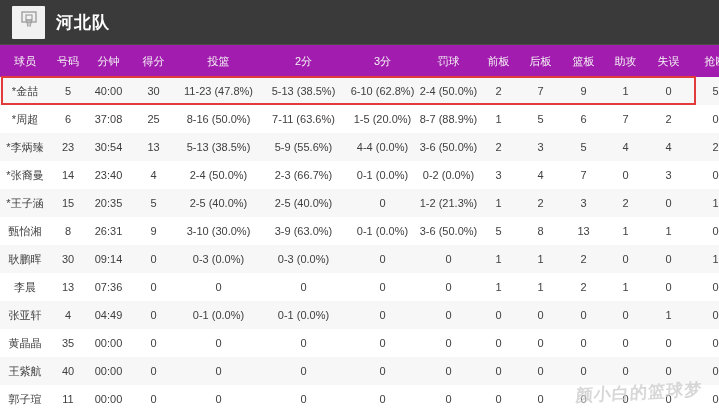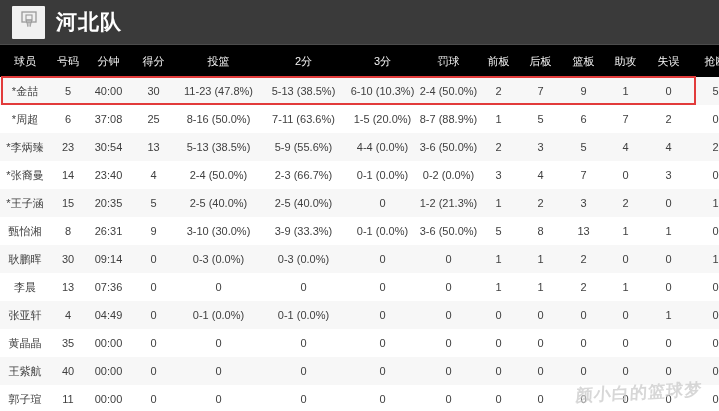--- a/index.html
+++ b/index.html
@@ -4,26 +4,26 @@
 <style>
   html,body{margin:0;padding:0;background:#fff;}
   body{font-family:"Liberation Sans","DejaVu Sans",sans-serif;}
   #stage{position:relative;width:719px;height:411px;overflow:hidden;background:#fff;}
 
   
   .topbar{position:absolute;left:0;top:0;width:719px;height:44px;background:#3a3a3a;
           display:flex;align-items:center;}
   .logo-box{width:33px;height:33px;margin-left:12px;background:#f1f1f1;border-radius:1px;
             display:flex;align-items:center;justify-content:center;}
-  .team-title{color:#ffffff;font-size:21px;font-weight:bold;margin-left:11px;letter-spacing:1px;}
+  .team-title{color:#ffffff;font-size:17px;font-weight:bold;margin-left:11px;letter-spacing:1px;}
 
   
   .table-wrap{position:absolute;left:0;top:44px;width:719px;height:367px;overflow:hidden;}
   table{border-collapse:collapse;table-layout:fixed;width:740px;}
-  thead th{background:#000000;color:#f5f5f5;font-weight:normal;font-size:11px;
+  thead th{background:#a21caf;color:#f5f5f5;font-weight:normal;font-size:11px;
            height:32px;padding:0;text-align:center;border-top:1px solid #4c4c4c;}
   tbody td{font-size:11px;color:#404040;height:28px;padding:0;text-align:center;
            white-space:nowrap;overflow:hidden;}
   tbody tr:nth-child(odd){background:#f7f7f7;}
   tbody tr:nth-child(even){background:#ffffff;}
 
   
   .highlight-box{position:absolute;left:1px;top:76px;width:695px;height:29px;
                  border:2px solid #e23b3b;box-sizing:border-box;pointer-events:none;}
 
@@ -88,21 +88,21 @@
           </tr>
         </thead>
       <tbody>
           <tr>
             <td>*金喆</td>
             <td>5</td>
             <td>40:00</td>
             <td>30</td>
             <td>11-23 (47.8%)</td>
             <td>5-13 (38.5%)</td>
-            <td>6-10 (10.3%)</td>
+            <td>6-10 (62.8%)</td>
             <td>2-4 (50.0%)</td>
             <td>2</td>
             <td>7</td>
             <td>9</td>
             <td>1</td>
             <td>0</td>
             <td>5</td>
           </tr>
           <tr>
             <td>*周超</td>
@@ -167,21 +167,21 @@
             <td>2</td>
             <td>0</td>
             <td>1</td>
           </tr>
           <tr>
             <td>甄怡湘</td>
             <td>8</td>
             <td>26:31</td>
             <td>9</td>
             <td>3-10 (30.0%)</td>
-            <td>3-9 (33.3%)</td>
+            <td>3-9 (63.0%)</td>
             <td>0-1 (0.0%)</td>
             <td>3-6 (50.0%)</td>
             <td>5</td>
             <td>8</td>
             <td>13</td>
             <td>1</td>
             <td>1</td>
             <td>0</td>
           </tr>
           <tr>

